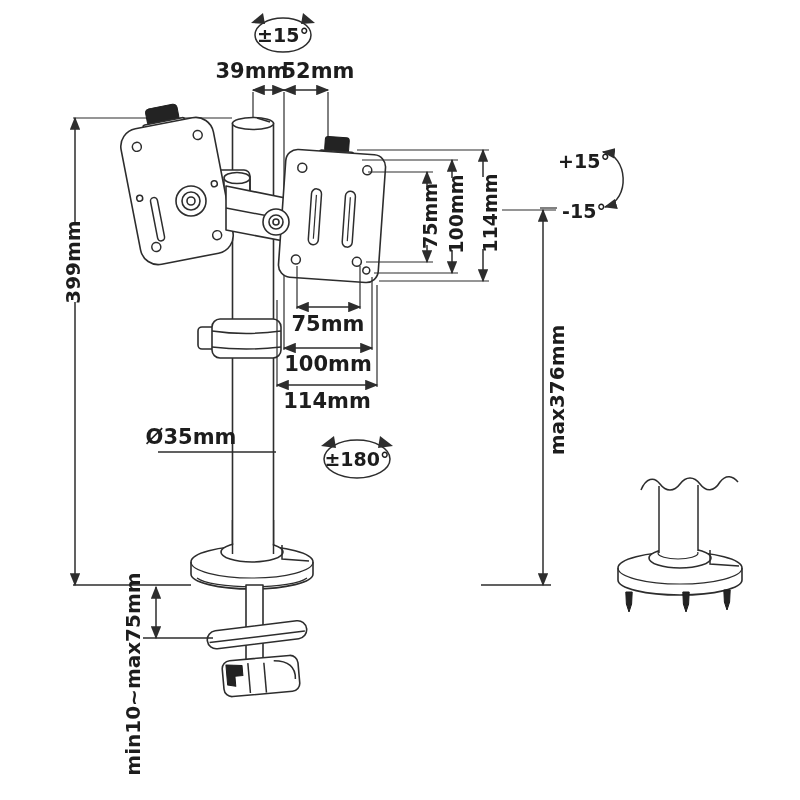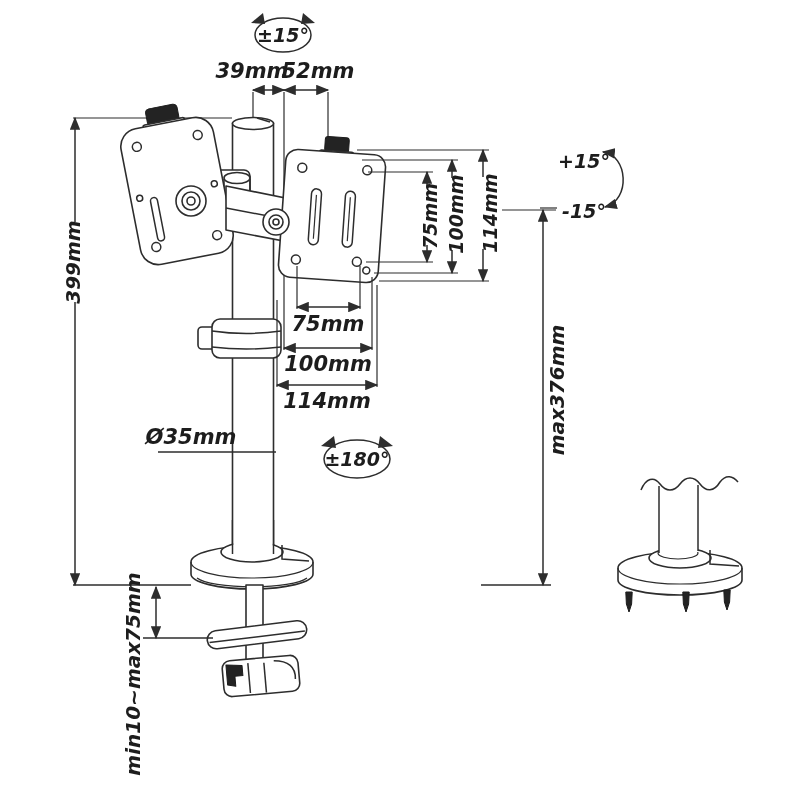--- a/index.html
+++ b/index.html
@@ -1,16 +1,16 @@
 <!DOCTYPE html>
 <html><head>
 <meta charset="utf-8">
 <style>
   html,body{margin:0;padding:0;background:#ffffff;}
-  .stage{width:800px;height:800px;background:#ffffff;position:relative;overflow:hidden;font-style:italic;}
+  .stage{width:800px;height:800px;background:#ffffff;position:relative;overflow:hidden;}
   svg text{
     font-family:"DejaVu Sans","Liberation Sans",sans-serif;
     fill:#1d1d1d;
     text-anchor:middle;
     dominant-baseline:central;
   }
   .t21{font-size:21px;font-weight:600;}
   .t20{font-size:20px;font-weight:600;}
   .t19{font-size:19px;font-weight:600;}
   .ln{stroke:#2d2d2d;stroke-width:1.5;fill:none;}

